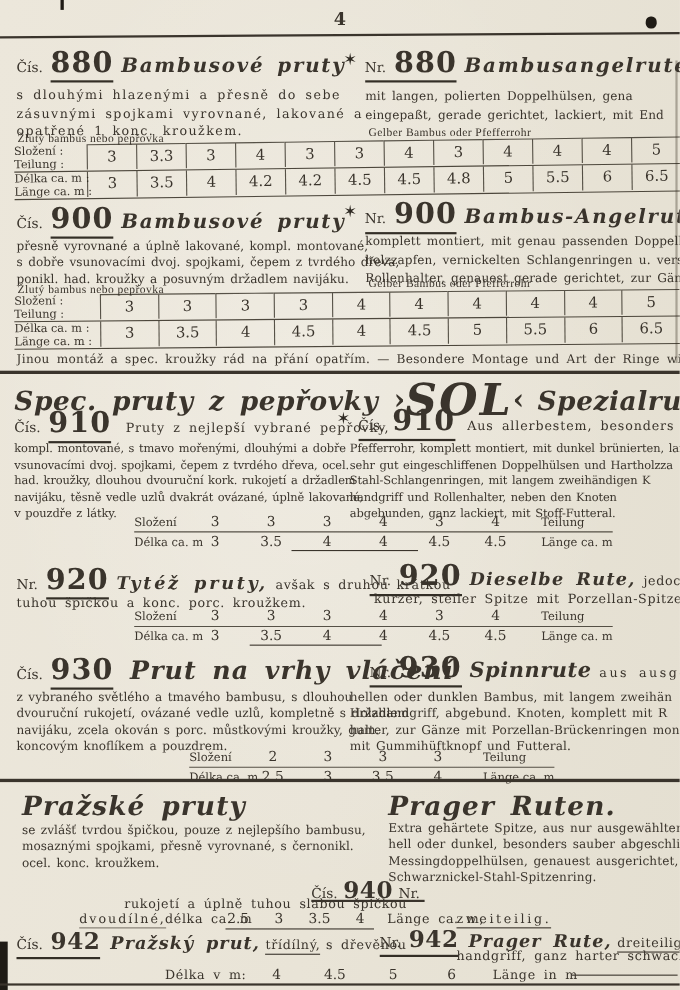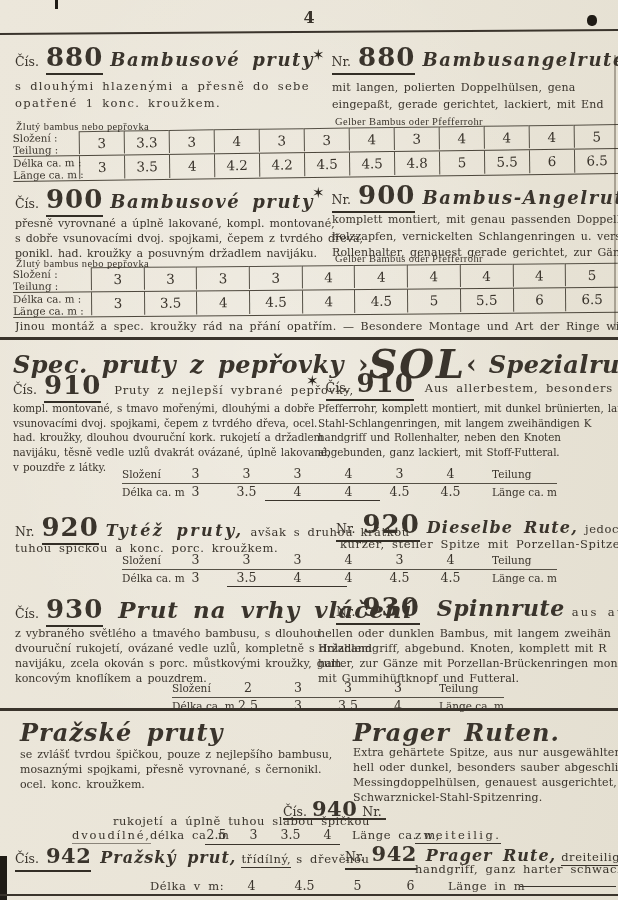--- a/index.html
+++ b/index.html
@@ -90,20 +90,21 @@
   <div class="hdg abs" style="left:312px;top:44px;">
     <span class="star">✶</span>
     <span class="grp">
         <span class="pfx">Nr.</span>
     <span class="num">880</span>
       </span>
     <span class="ttl">Bambusangelruten</span>
   </div>
   <div class="abs sp" style="left:15px;top:78px;">
       <div class="bline">s dlouhými hlazenými a přesně do sebe</div>
+      <div class="bline">zásuvnými spojkami vyrovnané, lakované a</div>
       <div class="bline">opatřené 1 konc. kroužkem.</div>
     </div>
   <div class="abs de-col" style="left:332px;top:80px;width:286px;">
       <div class="bline">mit langen, polierten Doppelhülsen, gena</div>
       <div class="bline">eingepaßt, gerade gerichtet, lackiert, mit End</div>
     </div>
   <div class="abs mat" style="left:16px;top:121px;">Žlutý bambus nebo pepřovka</div>
   <div class="abs mat" style="left:335px;top:116px;">Gelber Bambus oder Pfefferrohr</div>
 
   <div class="vtbl t880" style="left:13px;top:132px;width:606px;transform:rotate(-0.75deg);">
@@ -240,20 +241,21 @@
   </div>
   <div class="abs tight" style="left:13px;top:401px;">
       <div class="bline">kompl. montované, s tmavo mořenými, dlouhými a dobře</div>
       <div class="bline">vsunovacími dvoj. spojkami, čepem z tvrdého dřeva, ocel.</div>
       <div class="bline">had. kroužky, dlouhou dvouruční kork. rukojetí a držadlem</div>
       <div class="bline">navijáku, těsně vedle uzlů dvakrát ovázané, úplně lakované,</div>
       <div class="bline">v pouzdře z látky.</div>
     </div>
   <div class="abs de-col tight" style="left:318px;top:401px;width:300px;">
       <div class="bline">Pfefferrohr, komplett montiert, mit dunkel brünierten, lan</div>
+      <div class="bline">sehr gut eingeschliffenen Doppelhülsen und Hartholzza</div>
       <div class="bline">Stahl-Schlangenringen, mit langem zweihändigen K</div>
       <div class="bline">handgriff und Rollenhalter, neben den Knoten</div>
       <div class="bline">abgebunden, ganz lackiert, mit Stoff-Futteral.</div>
     </div>
 
   <div class="stbl" style="left:122px;top:466px;">
     <div class="srow r1">
       <span class="slab" style="width:48px;">Složení</span>
       <div class="scells" style="width:306px;">
           <div class="scell" style="width: 51px;">3</div>
@@ -334,21 +336,21 @@
       <div class="bline">z vybraného světlého a tmavého bambusu, s dlouhou</div>
       <div class="bline">dvouruční rukojetí, ovázané vedle uzlů, kompletně s držadlem</div>
       <div class="bline">navijáku, zcela okován s porc. můstkovými kroužky, gum.</div>
       <div class="bline">koncovým knoflíkem a pouzdrem.</div>
     </div>
   <div class="hdg abs" style="left:336px;top:594px;">
     <span class="grp">
         <span class="pfx">Nr.</span>
     <span class="num">930</span>
       </span>
-    <span class="h2t" style="font-size:22px;letter-spacing:0.5px;margin-left:10px;">Spinnrute</span>
+    <span class="h2t" style="font-size:19px;letter-spacing:0.5px;">Spinnrute</span>
     <span class="lead" style="letter-spacing:2.3px;">aus ausgesuch</span>
   </div>
   <div class="abs de-col mid" style="left:318px;top:626px;width:300px;">
       <div class="bline">hellen oder dunklen Bambus, mit langem zweihän</div>
       <div class="bline">Holzhandgriff, abgebund. Knoten, komplett mit R</div>
       <div class="bline">halter, zur Gänze mit Porzellan-Brückenringen mon</div>
       <div class="bline">mit Gummihüftknopf und Futteral.</div>
     </div>
 
   <div class="stbl" style="left:172px;top:680px;">

